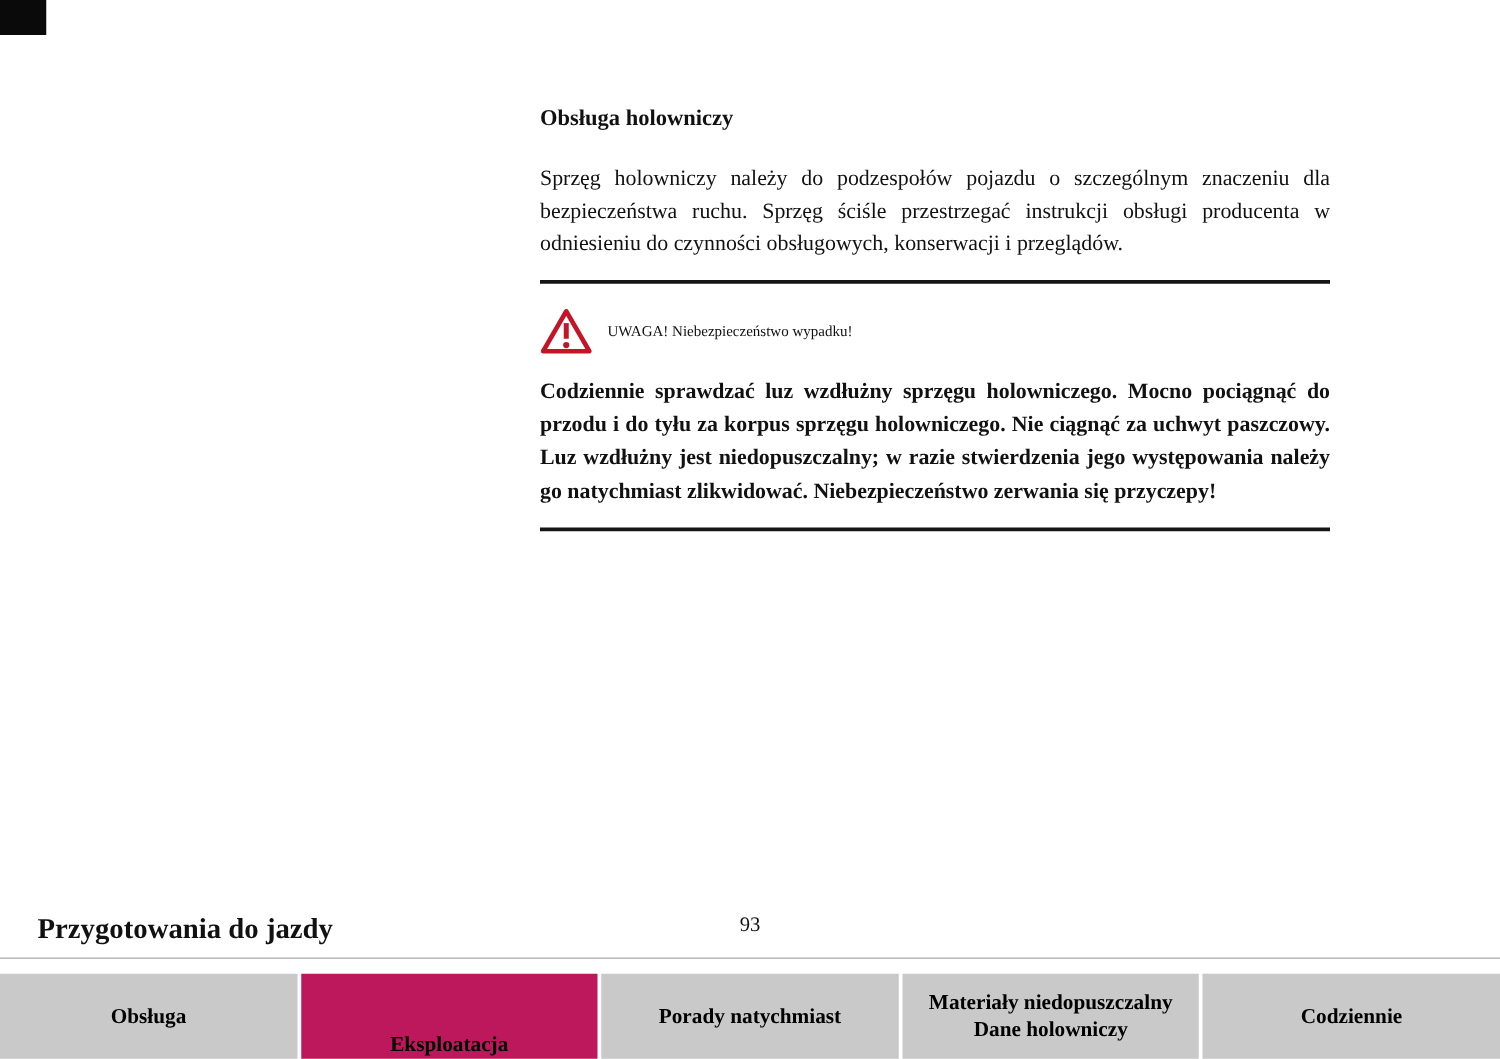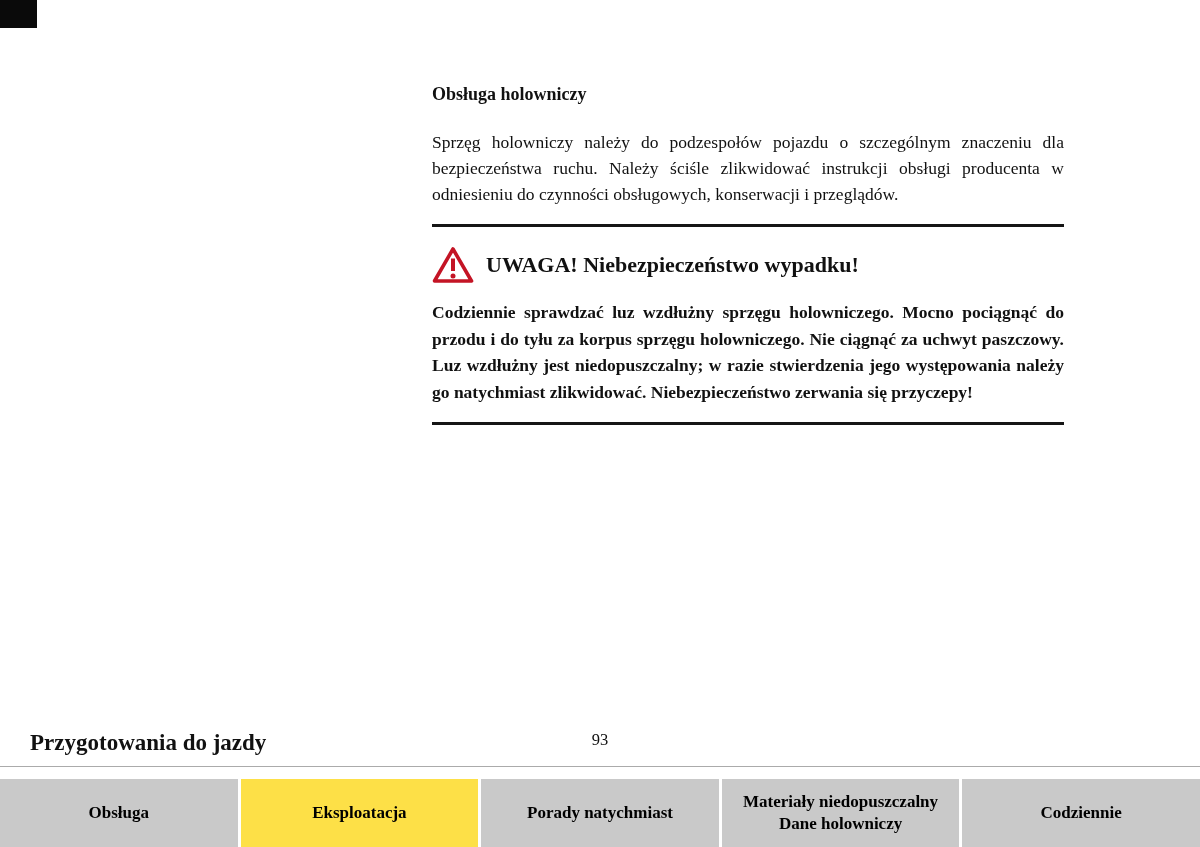--- a/index.html
+++ b/index.html
@@ -47,22 +47,22 @@
   .warning-head {
     display: flex;
     align-items: center;
     gap: 12px;
     margin-top: 19px;
   }
 
   .warning-icon { flex: 0 0 auto; display: block; }
 
   .warning-title {
-    font-weight: bold;
-    font-size: 22px;
+    font-weight: normal;
+    font-size: 12px;
   }
 
   .warning-body {
     font-weight: bold;
     font-size: 17.5px;
     line-height: 26.5px;
     text-align: justify;
     margin-top: 15px;
   }
 
@@ -108,32 +108,32 @@
     justify-content: center;
     background: #c9c9c9;
     font-weight: bold;
     font-size: 17px;
     line-height: 22px;
     text-align: center;
     color: #000000;
     cursor: pointer;
   }
 
-  .tab.active { background: #fde047; }
+  .tab.active { background: #be185d; justify-content: flex-end; }
 </style>
 </head>
 <body>
 
 <div class="corner-mark"></div>
 
 <div class="content">
 
   <div class="heading">Obsługa holowniczy</div>
 
-  <div class="para">Sprzęg holowniczy należy do podzespołów pojazdu o szczególnym znaczeniu dla bezpieczeństwa ruchu. Należy ściśle zlikwidować instrukcji obsługi producenta w odniesieniu do czynności obsługowych, konserwacji i przeglądów.</div>
+  <div class="para">Sprzęg holowniczy należy do podzespołów pojazdu o szczególnym znaczeniu dla bezpieczeństwa ruchu. Sprzęg ściśle przestrzegać instrukcji obsługi producenta w odniesieniu do czynności obsługowych, konserwacji i przeglądów.</div>
 
   <div class="rule"></div>
 
   <div class="warning-head">
     <svg class="warning-icon" width="42" height="38" viewBox="0 0 42 38" aria-hidden="true">
       <polygon points="21,3 39.5,35 2.5,35" fill="none" stroke="#c41425" stroke-width="3.6" stroke-linejoin="round"></polygon>
       <rect x="19" y="12.5" width="4" height="12.5" fill="#c41425"></rect>
       <circle cx="21" cy="30" r="2.5" fill="#c41425"></circle>
     </svg>
     <div class="warning-title">UWAGA! Niebezpieczeństwo wypadku!</div>

